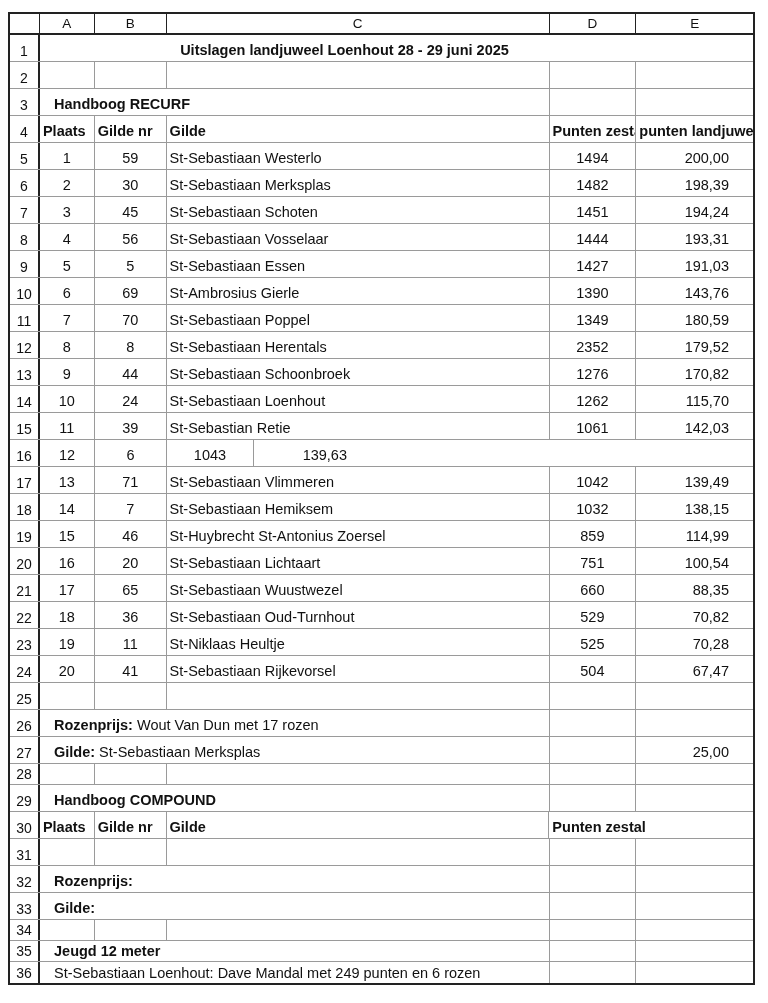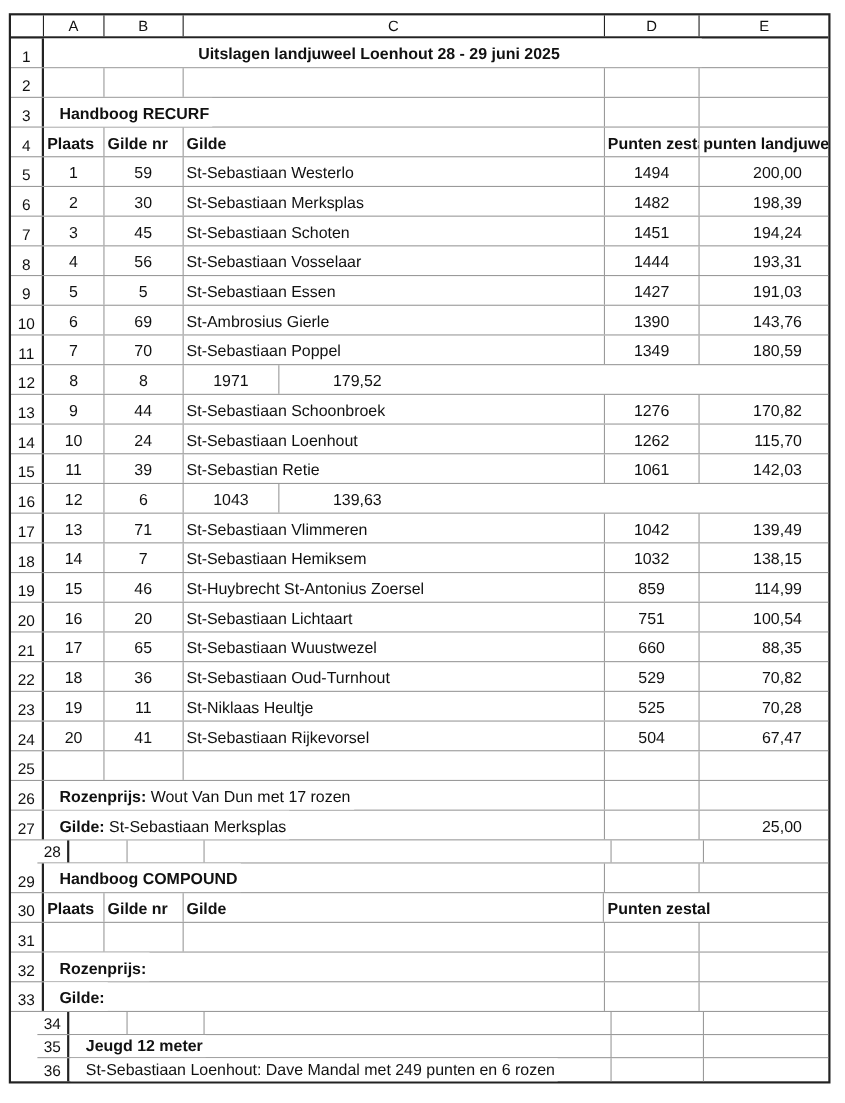--- a/index.html
+++ b/index.html
@@ -12,21 +12,21 @@
   .ca{width:55px;}
   .cb{width:72px;}
   .cc{width:384px;}
   .cd{width:87px;}
   .ce{width:117px;border-right:none;}
   .hdr{height:21px;border-bottom:2px solid #222;}
   .hdr .c{align-items:center;justify-content:center;padding:0;font-size:13.5px;}
   .hdr .c.hc{border-right:1px solid #222;}
   .hdr .rh{border-right:2px solid #222;}
   .tall{height:27px;}
-  .short{height:21px;margin-left:24px;}
+  .short{height:21px;}
   .ctr{justify-content:center;}
   .rgt{justify-content:flex-end;padding-right:24px;text-align:right;}
   .b{font-weight:bold;}
   .span{position:absolute;top:0;bottom:0;display:flex;align-items:flex-end;padding:0 3px 3px 14px;font-size:14.5px;white-space:nowrap;background:#fff;box-sizing:border-box;}
   .noR{border-right:none;}
 </style>
 </head>
 <body>
 
 <div id="sheet">
@@ -131,21 +131,22 @@
       <div class="c ca ctr">7</div>
       <div class="c cb ctr">70</div>
       <div class="c cc">St-Sebastiaan Poppel</div>
       <div class="c cd ctr">1349</div>
       <div class="c ce rgt">180,59</div>
     </div>
     <div class="row tall">
       <div class="c rh">12</div>
       <div class="c ca ctr">8</div>
       <div class="c cb ctr">8</div>
-      <div class="c cd ctr">1971</div>
+      <div class="c cc">St-Sebastiaan Herentals</div>
+      <div class="c cd ctr">2352</div>
       <div class="c ce rgt">179,52</div>
     </div>
     <div class="row tall">
       <div class="c rh">13</div>
       <div class="c ca ctr">9</div>
       <div class="c cb ctr">44</div>
       <div class="c cc">St-Sebastiaan Schoonbroek</div>
       <div class="c cd ctr">1276</div>
       <div class="c ce rgt">170,82</div>
     </div>

